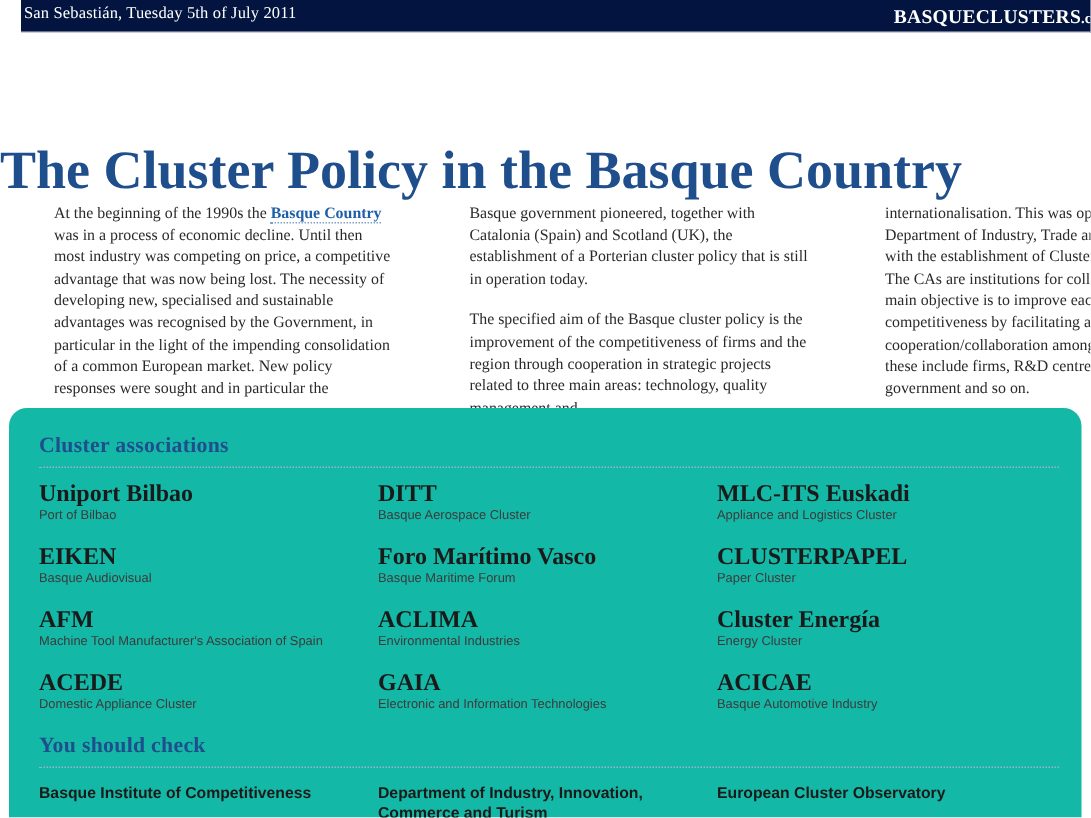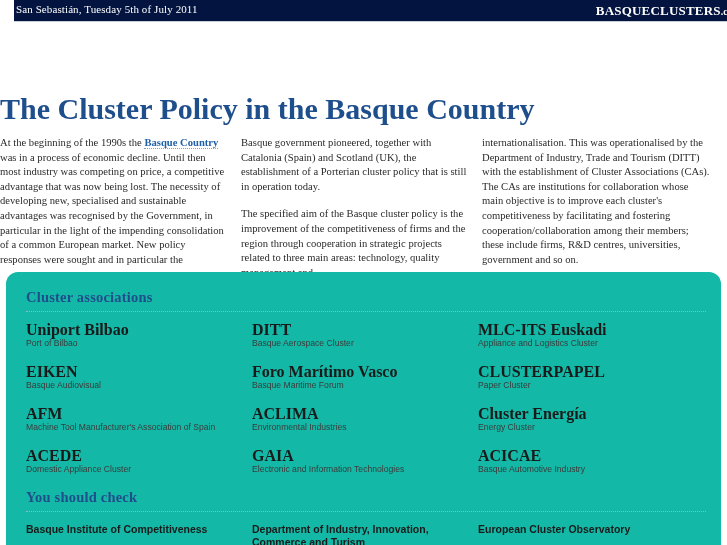--- a/index.html
+++ b/index.html
@@ -51,21 +51,21 @@
     letter-spacing: 0;
   }
 
   
   .headline {
     position: absolute;
     top: 72px;
     left: 0px;
     color: #1f4e8c;
     font-family: "Liberation Serif", serif;
-    font-size: 30px;
+    font-size: 36px;
     line-height: 34px;
     white-space: nowrap;
   }
 
   
   .article {
     position: absolute;
     top: 136px;
     left: 0px;
     width: 727px;
@@ -73,20 +73,21 @@
     gap: 13px;
   }
   .article .col {
     width: 228px;
     flex: 0 0 228px;
     font-family: "Liberation Serif", serif;
     font-size: 10.6px;
     line-height: 14.6px;
     color: #2a2a2a;
     text-align: left;
+    padding-left: 36px;
   }
   .article .col p {
     margin: 0 0 13px 0;
   }
   .article .col p:last-child { margin-bottom: 0; }
   .inline-link {
     color: #1f5fa8;
     font-weight: bold;
     border-bottom: 1px dotted #7fa3c9;
     text-decoration: none;

